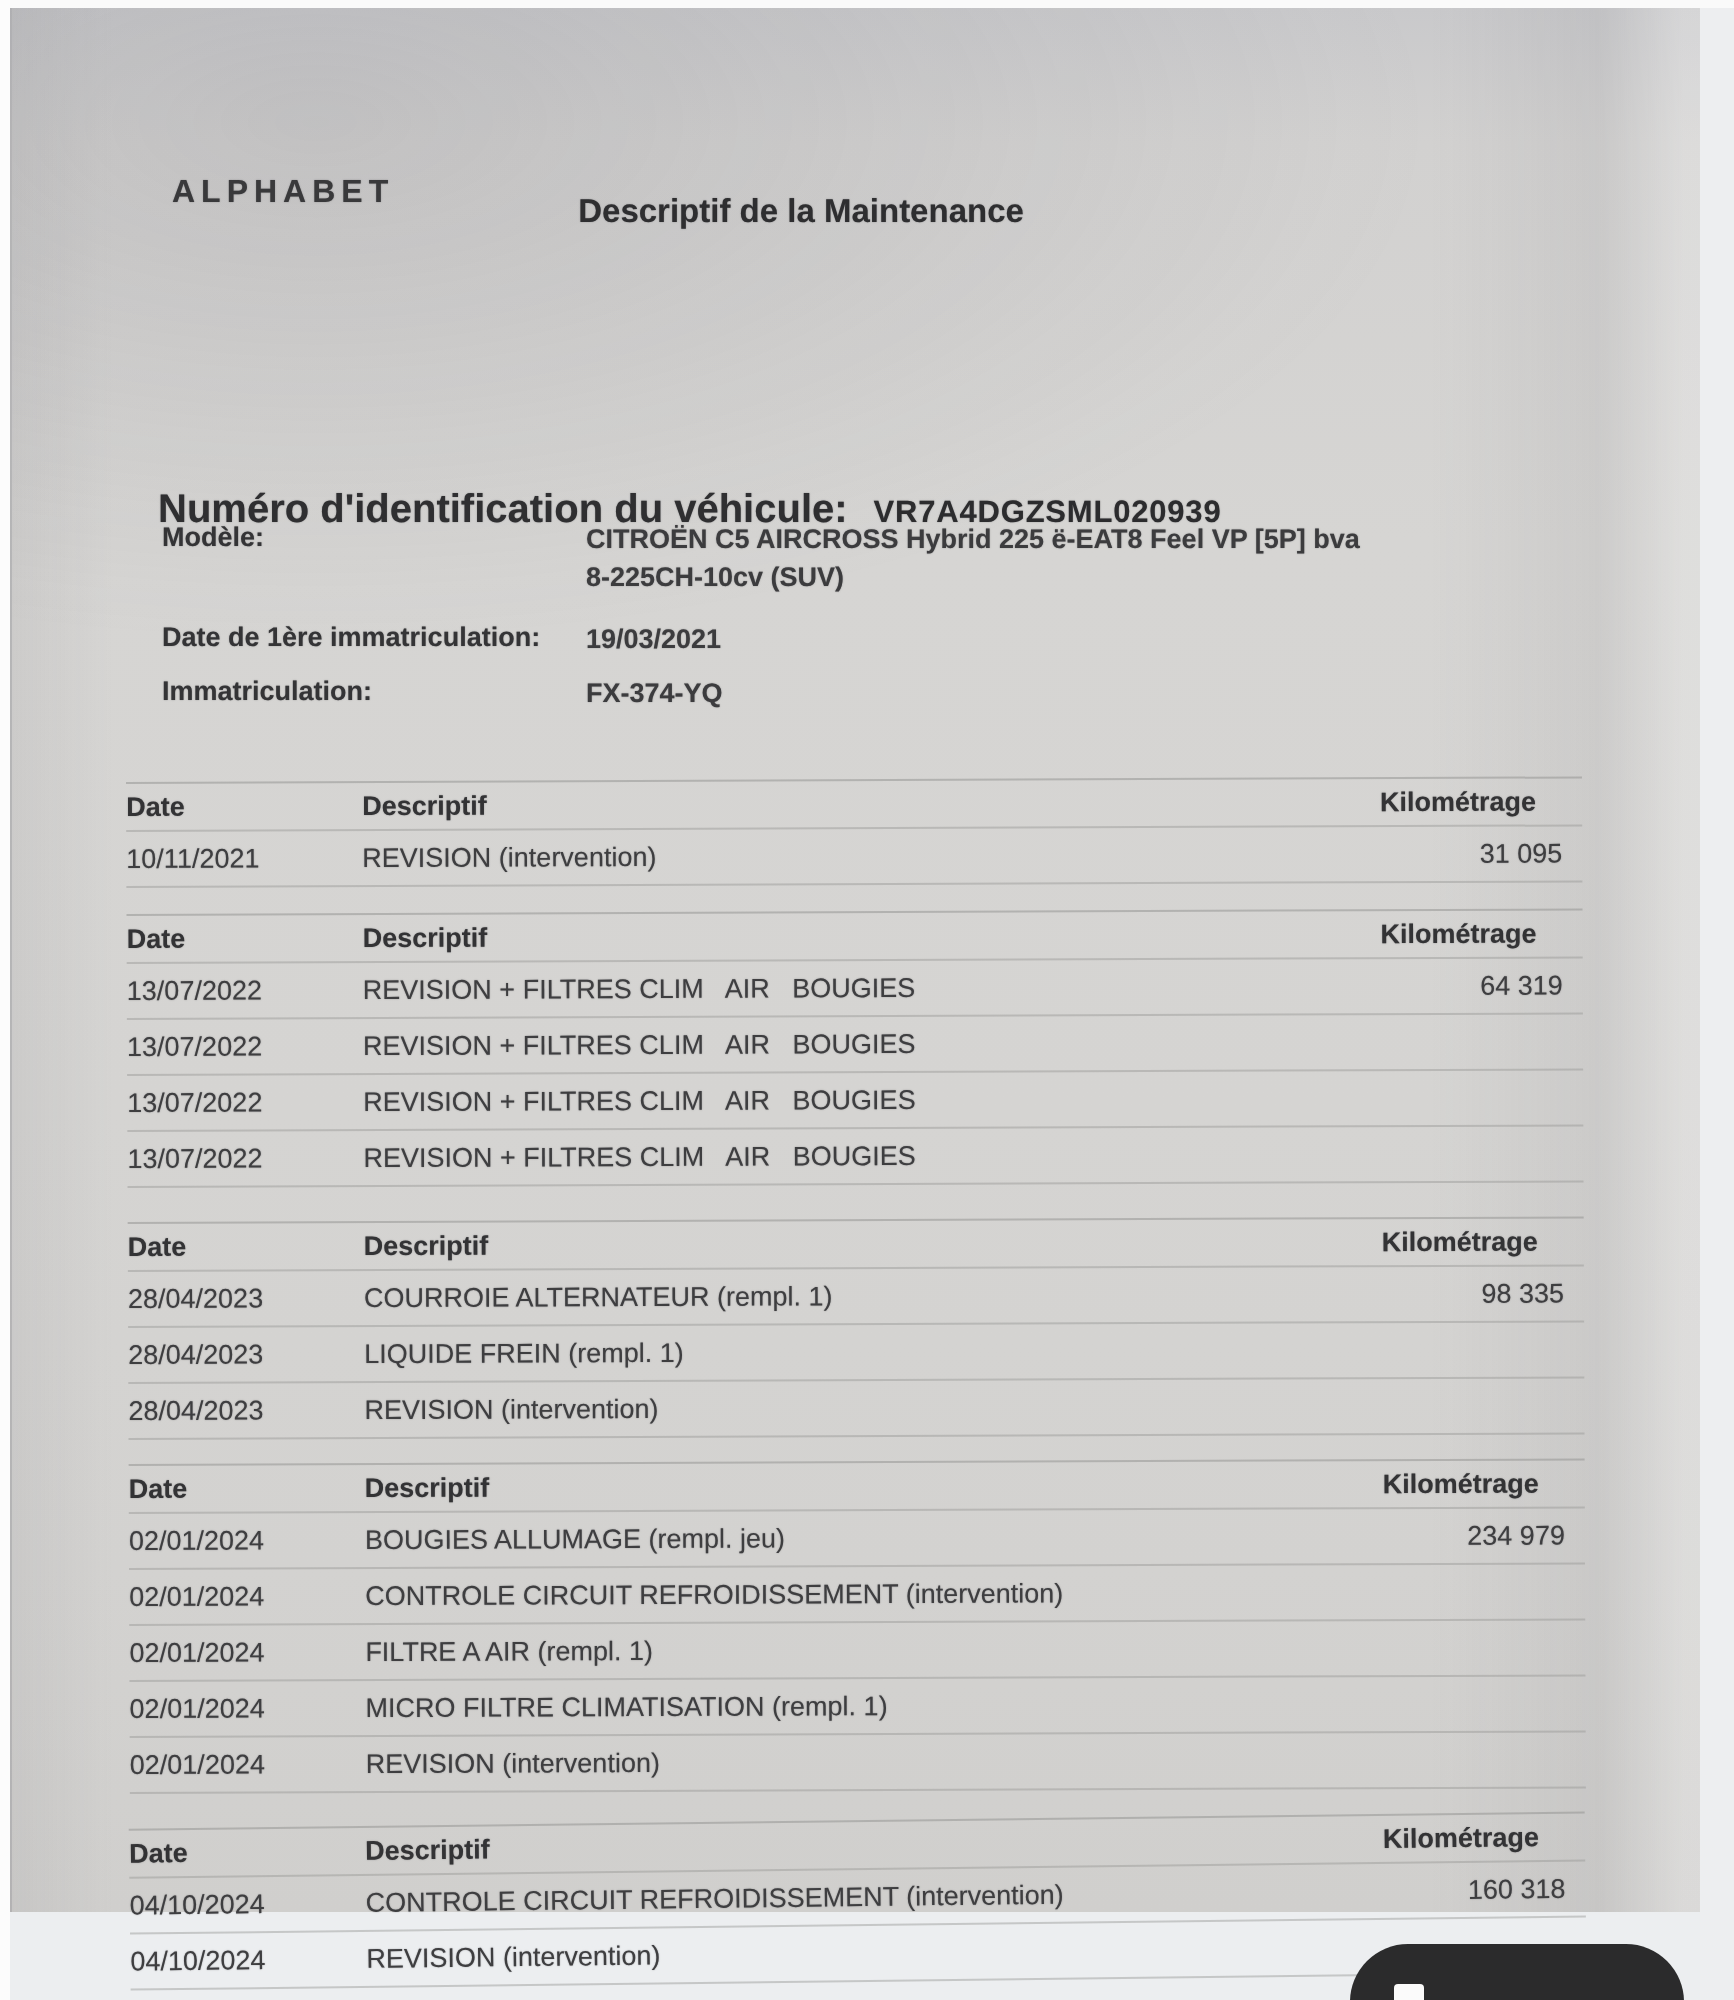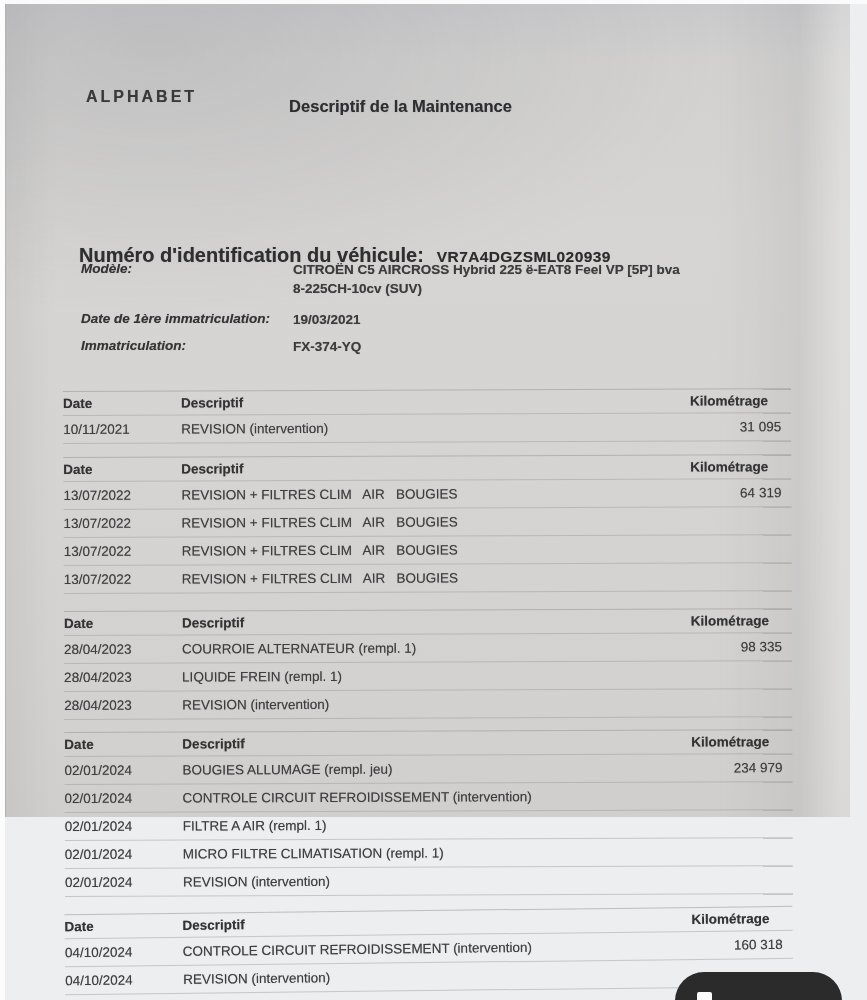--- a/index.html
+++ b/index.html
@@ -9,21 +9,21 @@
     font-family:"Liberation Sans","DejaVu Sans",sans-serif;
     -webkit-font-smoothing:antialiased;
   }
   
   .top-strip{position:absolute;left:0;top:0;width:867px;height:4px;background:#fafafa;}
   .left-strip{position:absolute;left:0;top:0;width:5px;height:1000px;background:#fcfcfc;}
   .right-strip{position:absolute;left:850px;top:4px;width:17px;height:996px;background:#edeef0;}
 
   
   .paper{
-    position:absolute;left:5px;top:4px;width:845px;height:813px;
+    position:absolute;left:5px;top:4px;width:845px;height:952px;
     background:
       radial-gradient(ellipse 900px 420px at 18% 6%, rgba(110,110,118,0.16), rgba(110,110,118,0) 62%),
       linear-gradient(90deg, rgba(120,120,126,0.10) 0%, rgba(120,120,126,0) 6%, rgba(255,255,255,0) 84%, rgba(120,120,126,0.10) 94%, rgba(245,245,245,0.28) 99%),
       linear-gradient(180deg, #c9c9cb 0%, #d2d1d0 7%, #d6d5d3 28%, #d5d4d2 58%, #d3d2d0 82%, #d0cfcd 100%);
     border-left:1px solid rgba(105,105,112,0.35);
     box-sizing:border-box;
     padding:84px 55px 0 57px;
     color:#3f3f41;
   }
   .paper *{box-sizing:border-box;}
@@ -43,21 +43,21 @@
   
   .vin-row{margin-top:112px;margin-left:16px;display:flex;align-items:baseline;height:22px;}
   .vin-label{font-size:20px;font-weight:700;color:#2f2f31;}
   .vin-value{margin-left:13px;font-size:15.5px;font-weight:700;letter-spacing:0.4px;color:#2c2c2e;margin-top:24px;}
 
   .info-grid{margin-left:18px;margin-top:14px;}
   .info-row{display:grid;grid-template-columns:212px 1fr;align-items:start;}
   .info-row.model{min-height:40px;}
   .info-row.reg1{margin-top:10px;min-height:20px;}
   .info-row.reg2{margin-top:7px;min-height:20px;}
-  .info-label{font-size:13.5px;font-weight:700;color:#343436;padding-top:1px;font-style:italic;}
+  .info-label{font-size:13.5px;font-weight:700;color:#343436;padding-top:1px;}
   .info-value{font-size:13.5px;color:#3c3c3e;line-height:19px;font-weight:bold;}
 
   
   .tables{margin-top:34px;width:728px;transform:rotate(-0.22deg);transform-origin:left top;}
   .section{border-top:1px solid rgba(150,150,148,0.55);}
   .section.s2{margin-top:13px;}
   .section.s3{margin-top:17px;}
   .section.s4{margin-top:12px;}
   .section.s5{margin-top:17px;transform:rotate(-0.45deg);transform-origin:40px bottom;}
   .trow{

